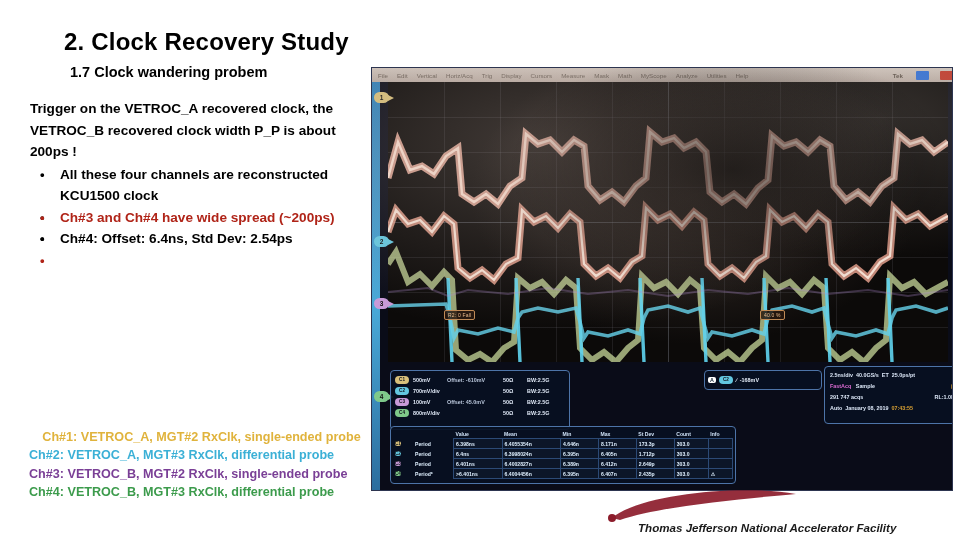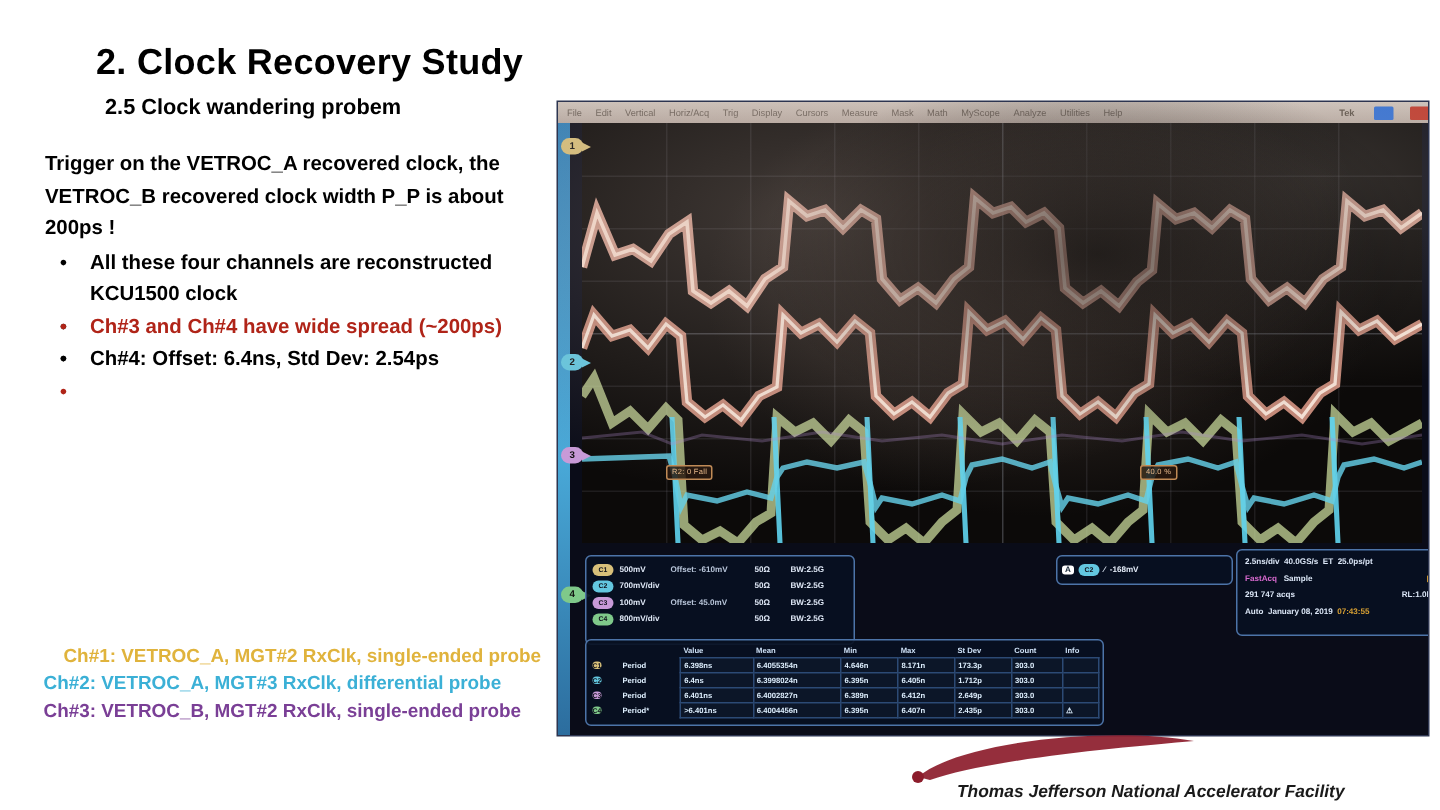--- a/index.html
+++ b/index.html
@@ -143,38 +143,39 @@
     font-style:italic;color:#1a1a1a;white-space:nowrap;
   }
   .jlab .swoosh{position:absolute;left:0;top:-4px;}
 </style>
 </head>
 <body>
 
 <div id="slide">
 
   <div class="title">2. Clock Recovery Study</div>
-  <div class="subtitle">2.5 Clock wandering probem</div>
+  <div class="subtitle">1.7 Clock wandering probem</div>
 
   <div class="body-block">
     <p class="lead">Trigger on the VETROC_A recovered clock, the VETROC_B recovered clock width P_P is about 200ps !</p>
     <ul class="bullets" id="bullet-list">
         <li class="blk"><span class="dot">•</span><span>All these four channels are reconstructed KCU1500 clock</span></li>
         <li class="blk"><span class="dot">•</span></li>
         <li class="red"><span class="dot">•</span><span>Ch#3 and Ch#4 have wide spread (~200ps)</span></li>
         <li class="blk"><span class="dot">•</span></li>
         <li class="blk"><span class="dot">•</span><span>Ch#4: Offset: 6.4ns, Std Dev: 2.54ps</span></li>
         <li class="red"><span class="dot">•</span></li>
       </ul>
   </div>
 
   <div class="legend" id="legend-list">
       <div style="color: rgb(224, 179, 60); text-align: center;">Ch#1: VETROC_A, MGT#2 RxClk, single-ended probe</div>
       <div style="color: rgb(59, 176, 214);">Ch#2: VETROC_A, MGT#3 RxClk, differential probe</div>
       <div style="color: rgb(122, 63, 150);">Ch#3: VETROC_B, MGT#2 RxClk, single-ended probe</div>
+      <div style="color: rgb(60, 155, 76);">Ch#4: VETROC_B, MGT#3 RxClk, differential probe</div>
     </div>
 
   <div class="scope">
 
     <div class="menubar" id="scope-menu">
       <span>File</span>
         <span>Edit</span>
         <span>Vertical</span>
         <span>Horiz/Acq</span>
         <span>Trig</span>

